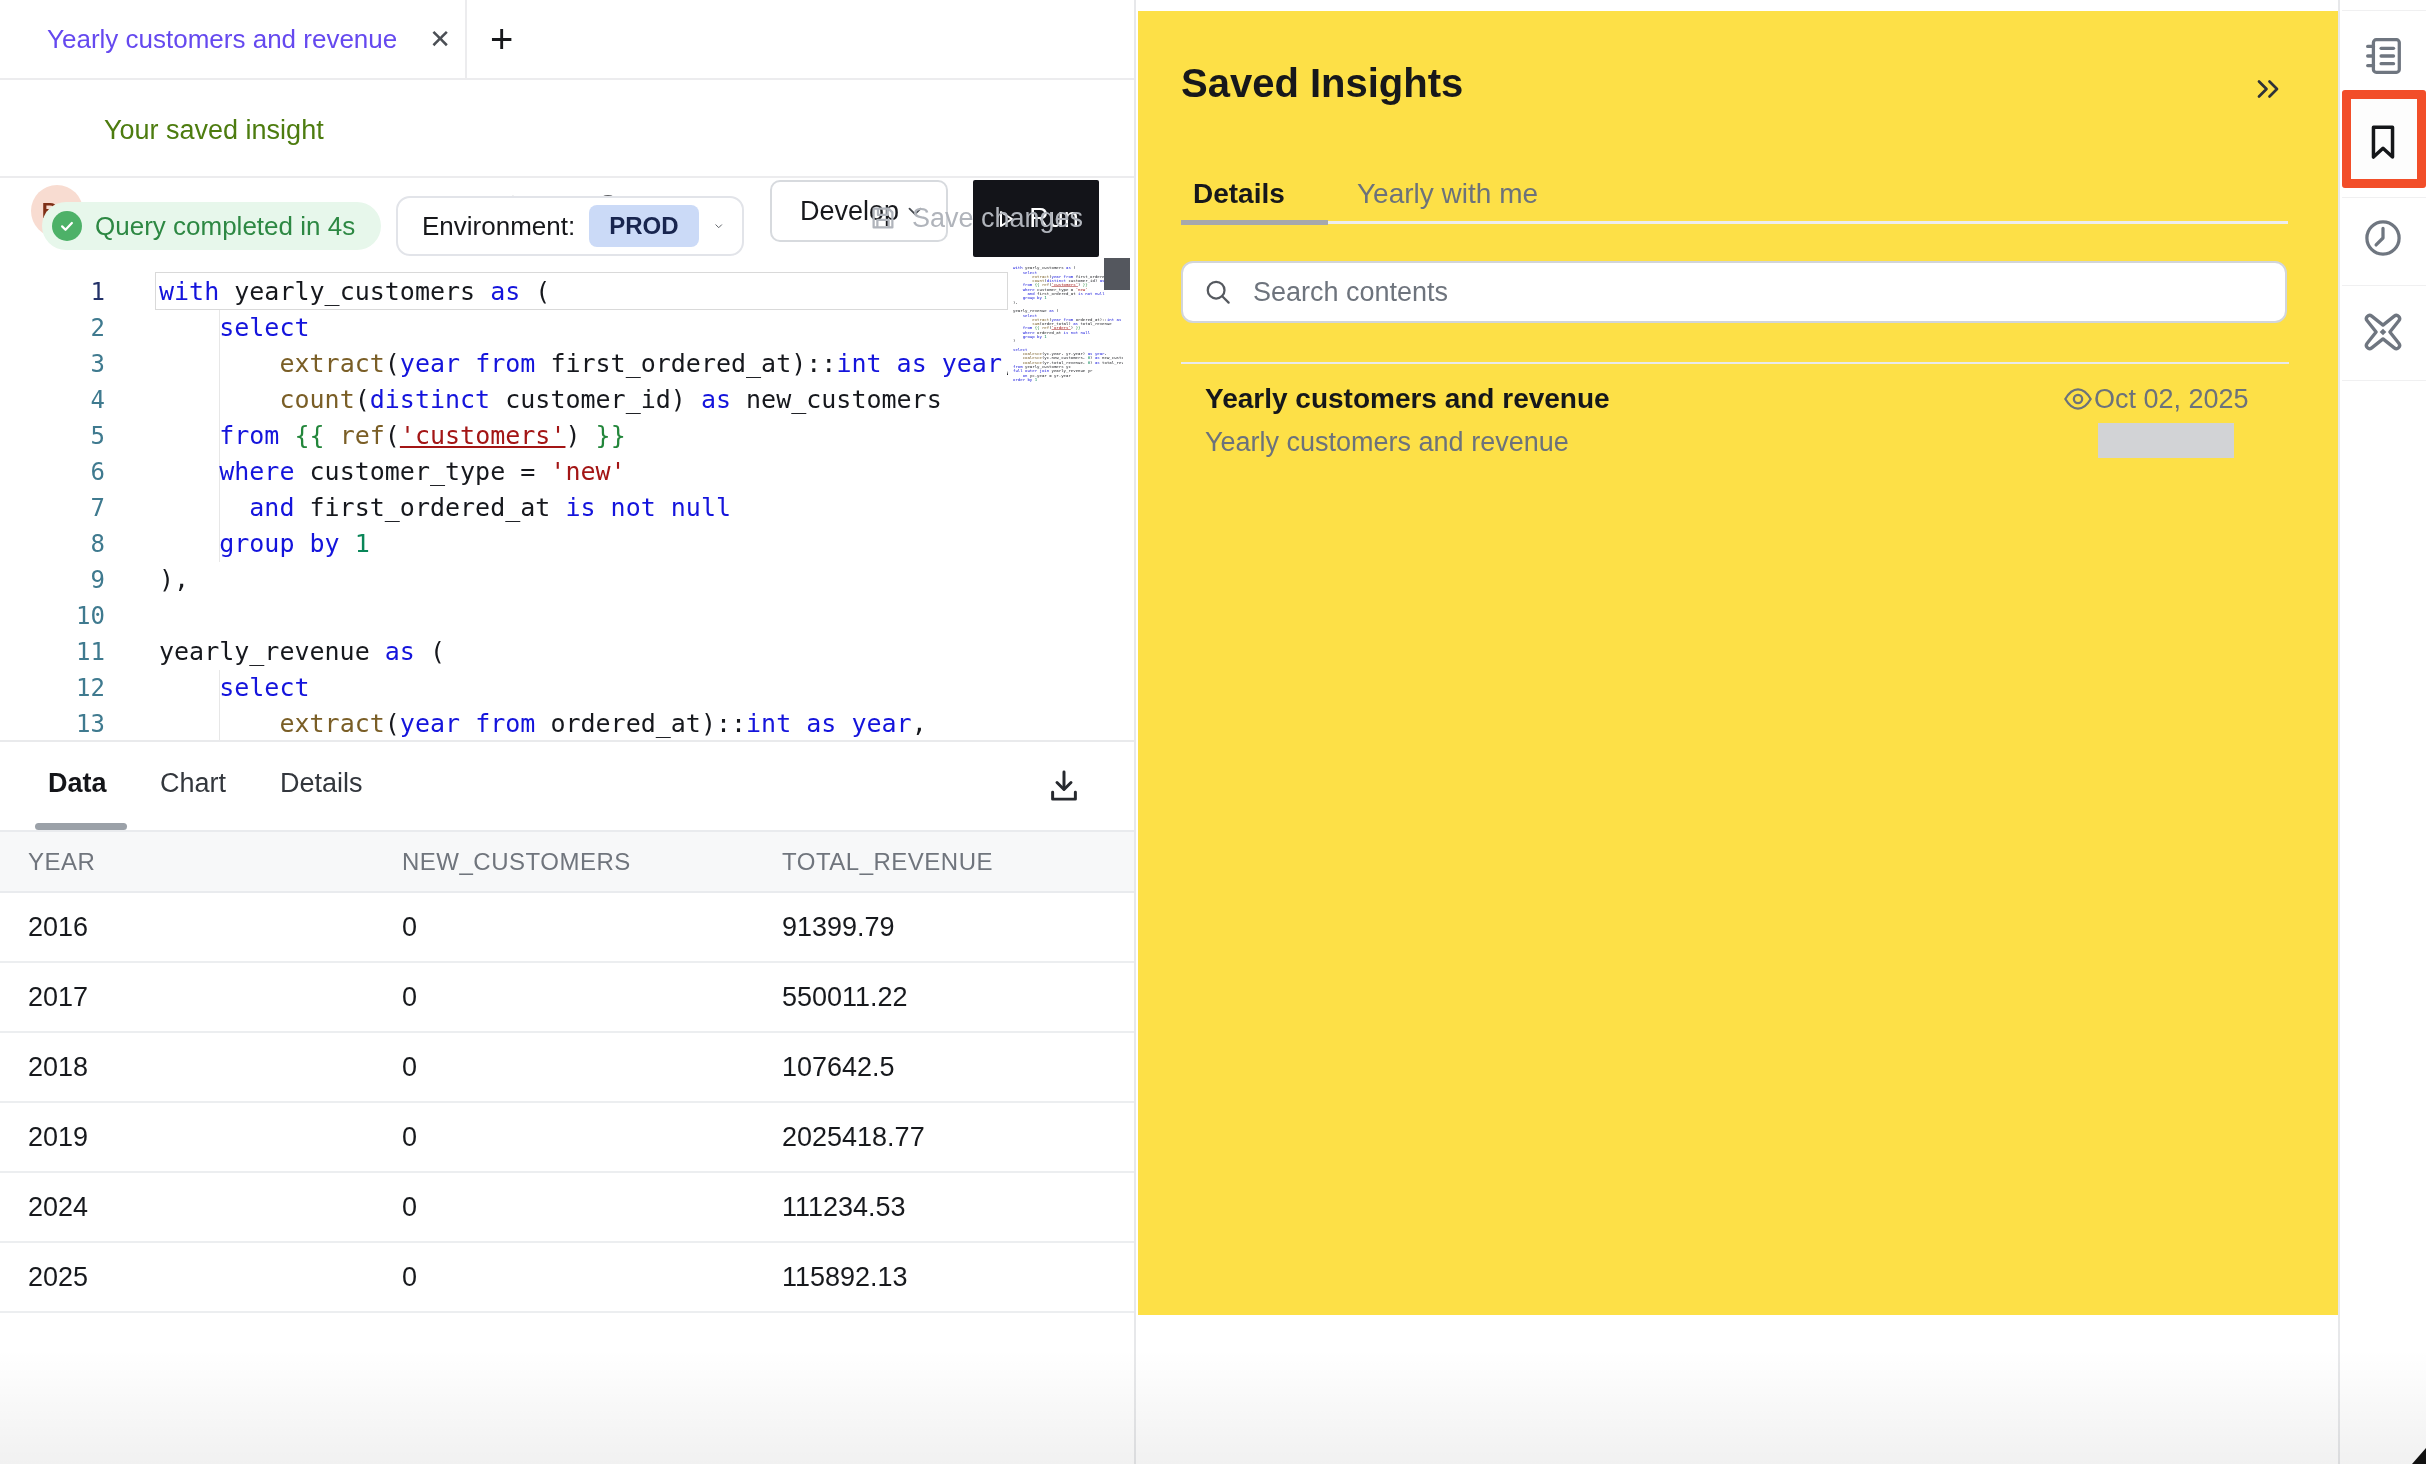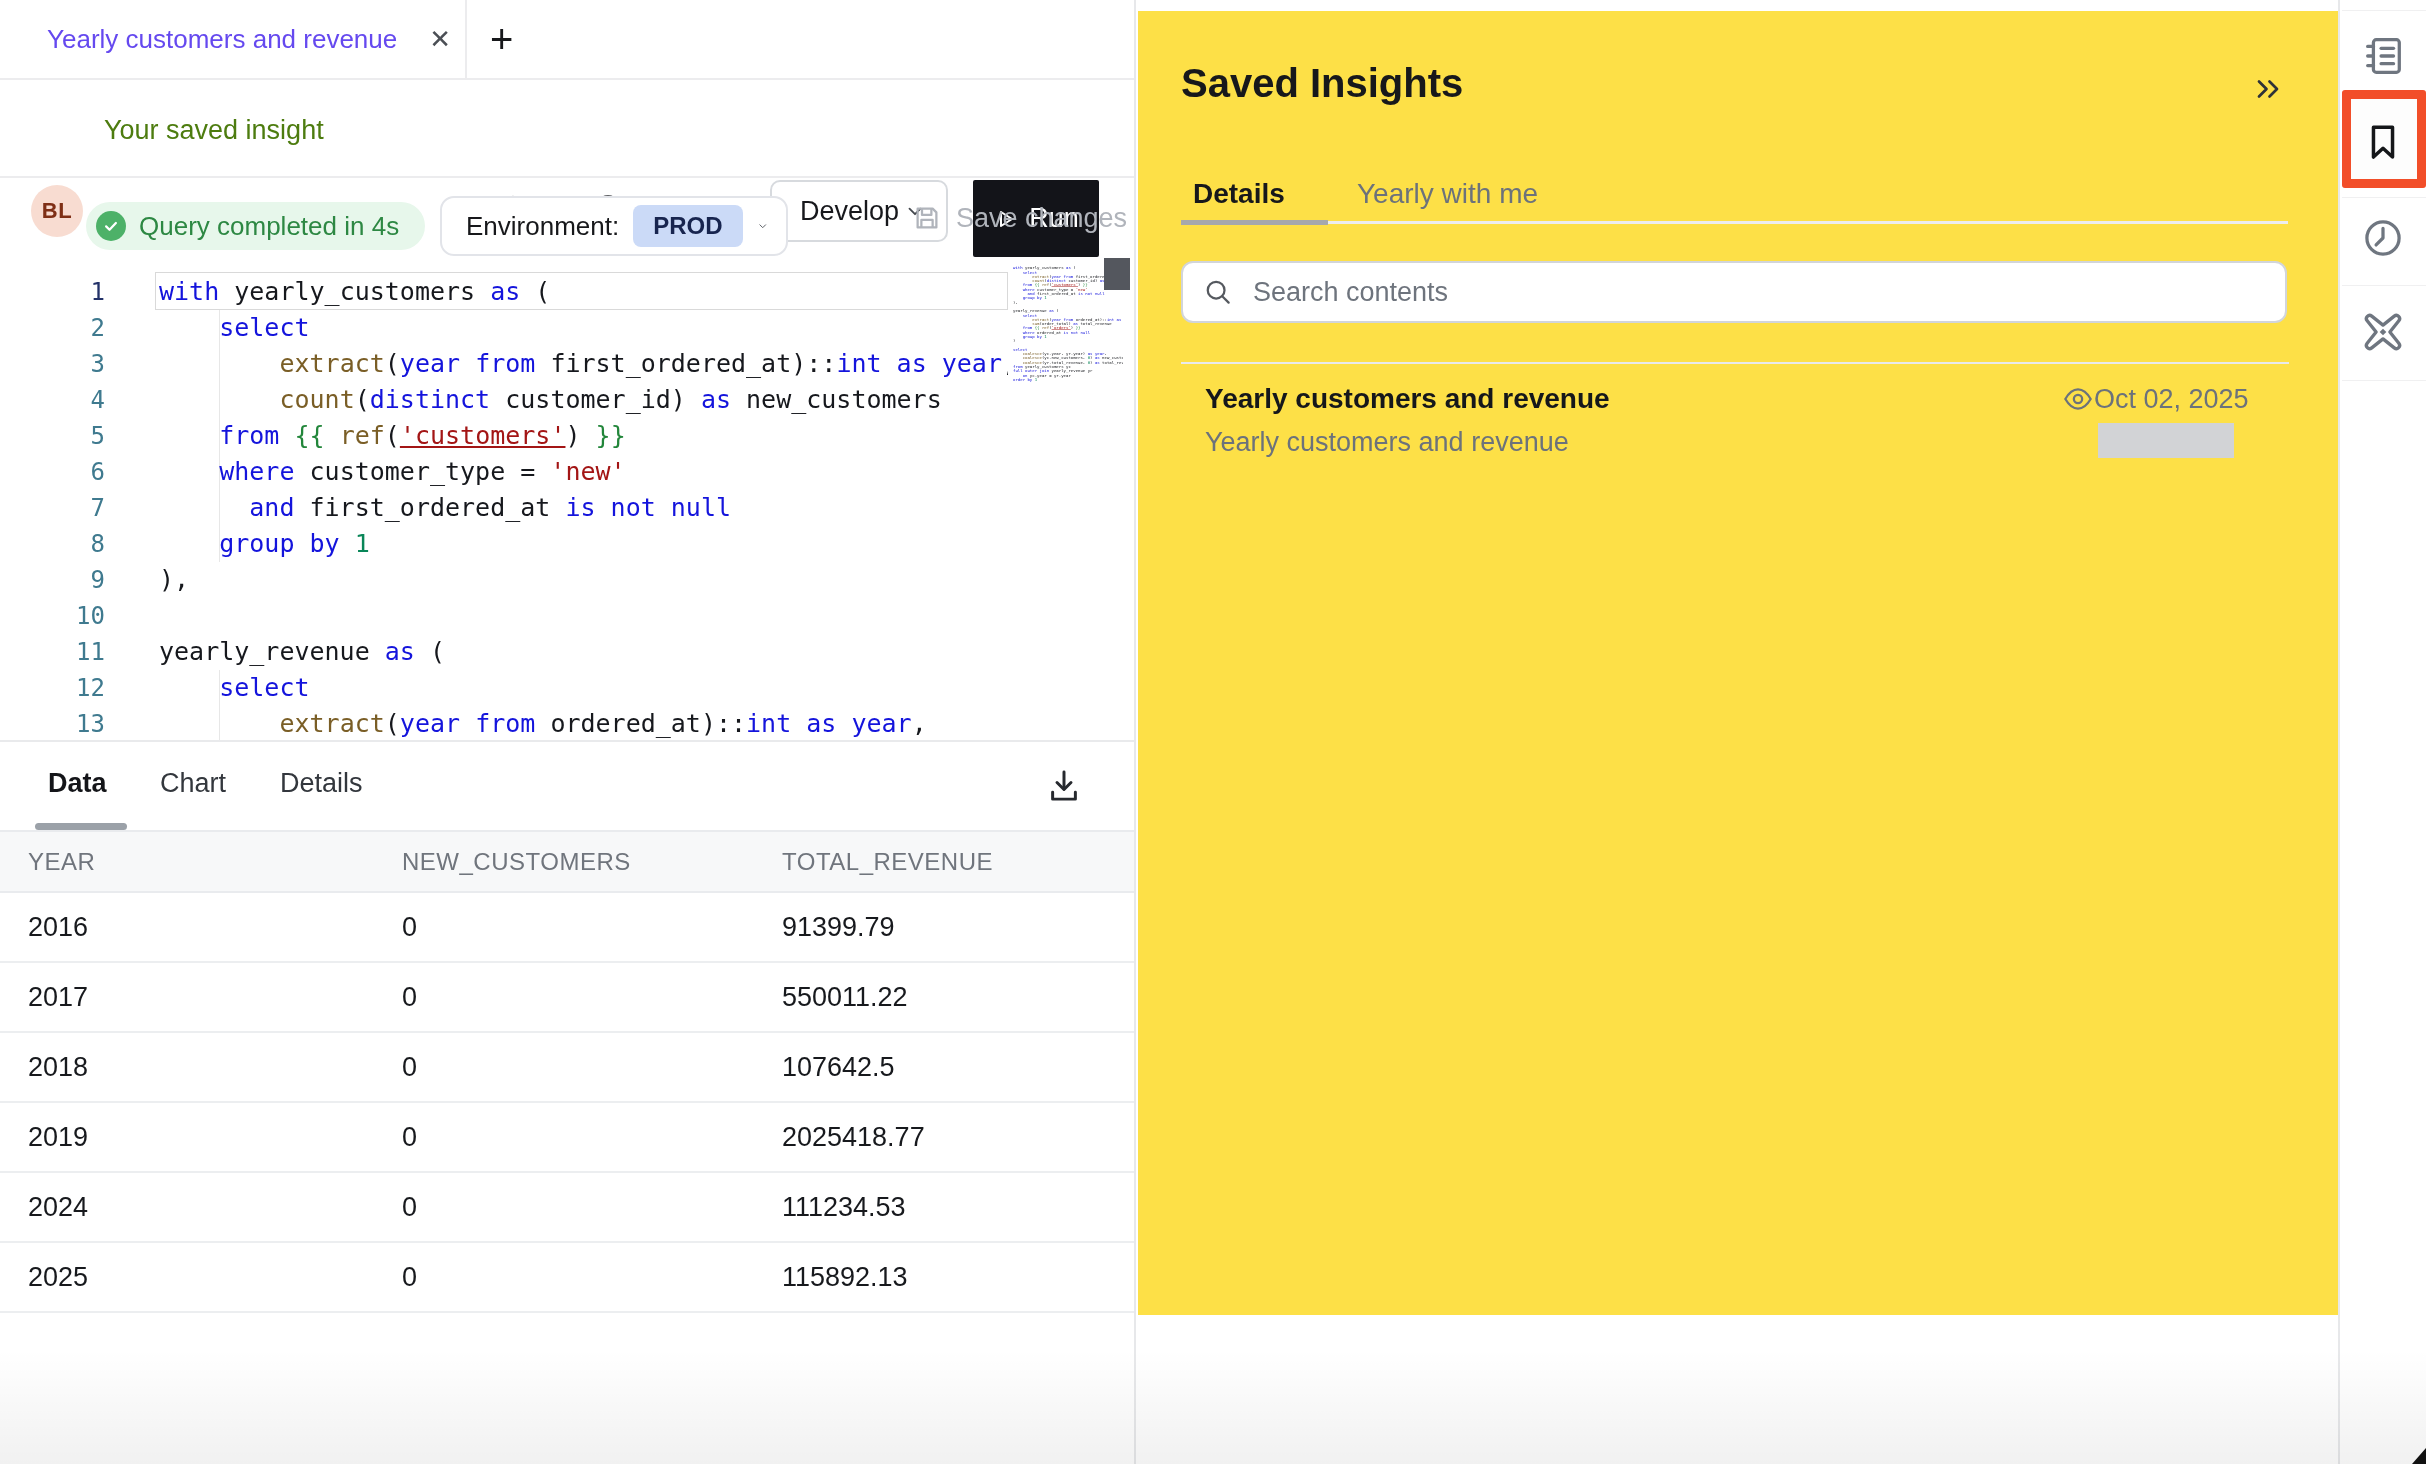--- a/index.html
+++ b/index.html
@@ -16,21 +16,21 @@
   .new-tab { position:absolute; left:490px; top:0; height:78px; display:flex; align-items:center; font-size:40px; font-weight:300; color:#17181b; }
 
   .toolbar { position:absolute; left:0; top:82px; width:100%; height:96px; border-bottom:2px solid #ececee; }
   .avatar { position:absolute; left:31px; top:103px; width:52px; height:52px; border-radius:50%; background:#f8dcd1; color:#7f2f16; font-weight:700; font-size:22px; display:flex; align-items:center; justify-content:center; letter-spacing:.5px; }
   .tb-title { position:absolute; left:104px; top:0; height:96px; display:flex; align-items:center; font-size:27px; color:#4d7c0f; }
   .icon-btn { position:absolute; top:107px; width:44px; height:44px; display:flex; align-items:center; justify-content:center; cursor:pointer; }
   .icon-btn svg { width:40px; height:40px; }
   .develop-btn { position:absolute; left:770px; top:98px; width:178px; height:62px; border:2px solid #d7dade; border-radius:10px; background:#fff; display:flex; align-items:center; justify-content:space-between; padding:0 20px 0 28px; font-size:27px; color:#17181c; cursor:pointer; }
   .run-btn { position:absolute; left:973px; top:98px; width:126px; height:77px; background:#131419; border:none; border-radius:2px; color:#fff; font-size:27px; font-weight:500; display:flex; align-items:center; justify-content:center; gap:12px; cursor:pointer; font-family:"Liberation Sans",sans-serif; }
 
-  .status-row { position:absolute; left:0; top:178px; width:100%; height:80px;margin-left:44px; }
+  .status-row { position:absolute; left:0; top:178px; width:100%; height:80px; }
   .query-pill { position:absolute; left:42px; top:24px; height:48px; border-radius:24px; background:#e7f7eb; display:flex; align-items:center; gap:13px; padding:0 26px 0 10px; }
   .check-circle { width:30px; height:30px; border-radius:50%; background:#4db168; display:flex; align-items:center; justify-content:center; }
   .query-pill span.txt { color:#2d8843; font-size:26px; font-weight:500; }
   .env-box { position:absolute; left:396px; top:18px; width:348px; height:60px; border:2px solid #e2e4e9; border-radius:14px; background:#fff; display:flex; align-items:center; padding:0 18px 0 24px; gap:14px; cursor:pointer; }
   .env-label { font-size:26px; color:#17181b; }
   .env-pill { background:#cbdaf7; color:#18254f; font-weight:700; font-size:24px; border-radius:8px; padding:7px 20px; }
   .save-btn { position:absolute; left:868px; top:0; height:80px; display:flex; align-items:center; gap:14px; color:#b0b4bb; font-size:27px; }
 
   
   .editor { position:absolute; left:0; top:258px; width:100%; height:484px; border-bottom:2px solid #e9eaec; background:#fff; overflow:hidden; }

